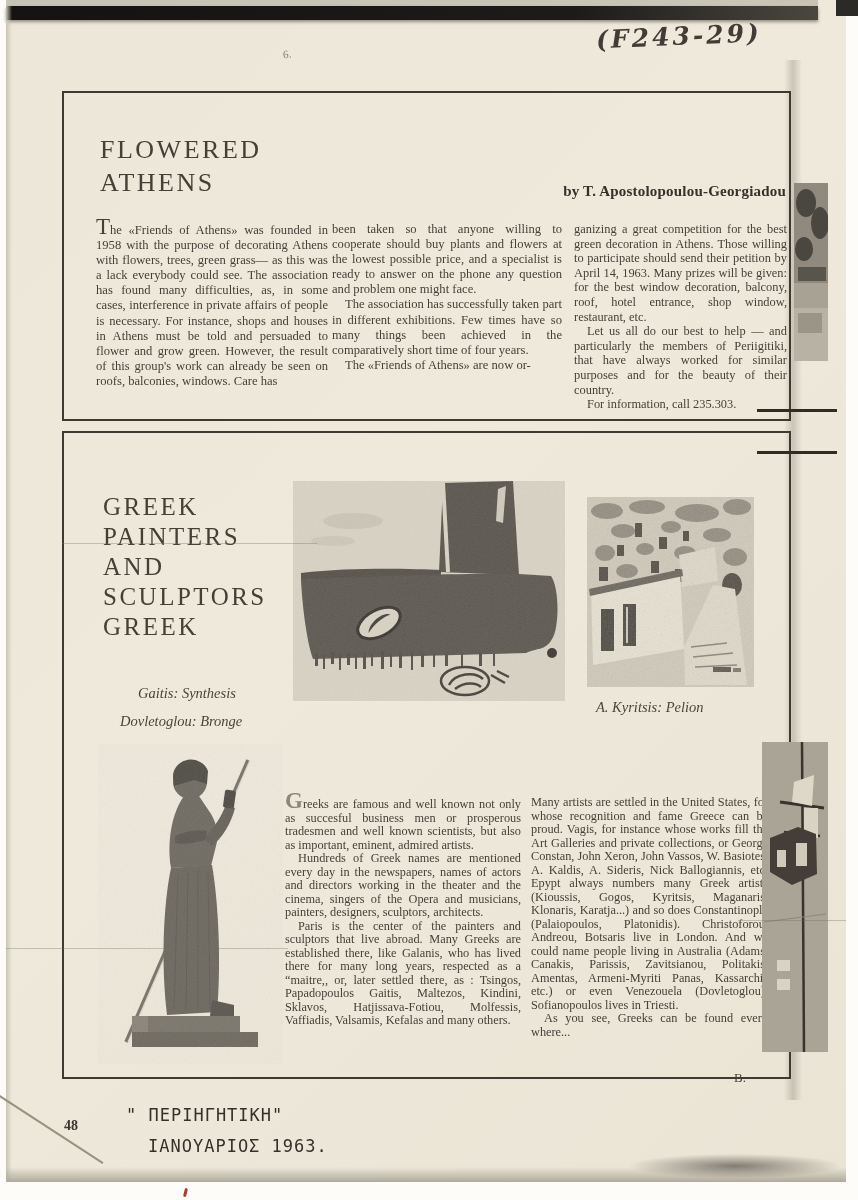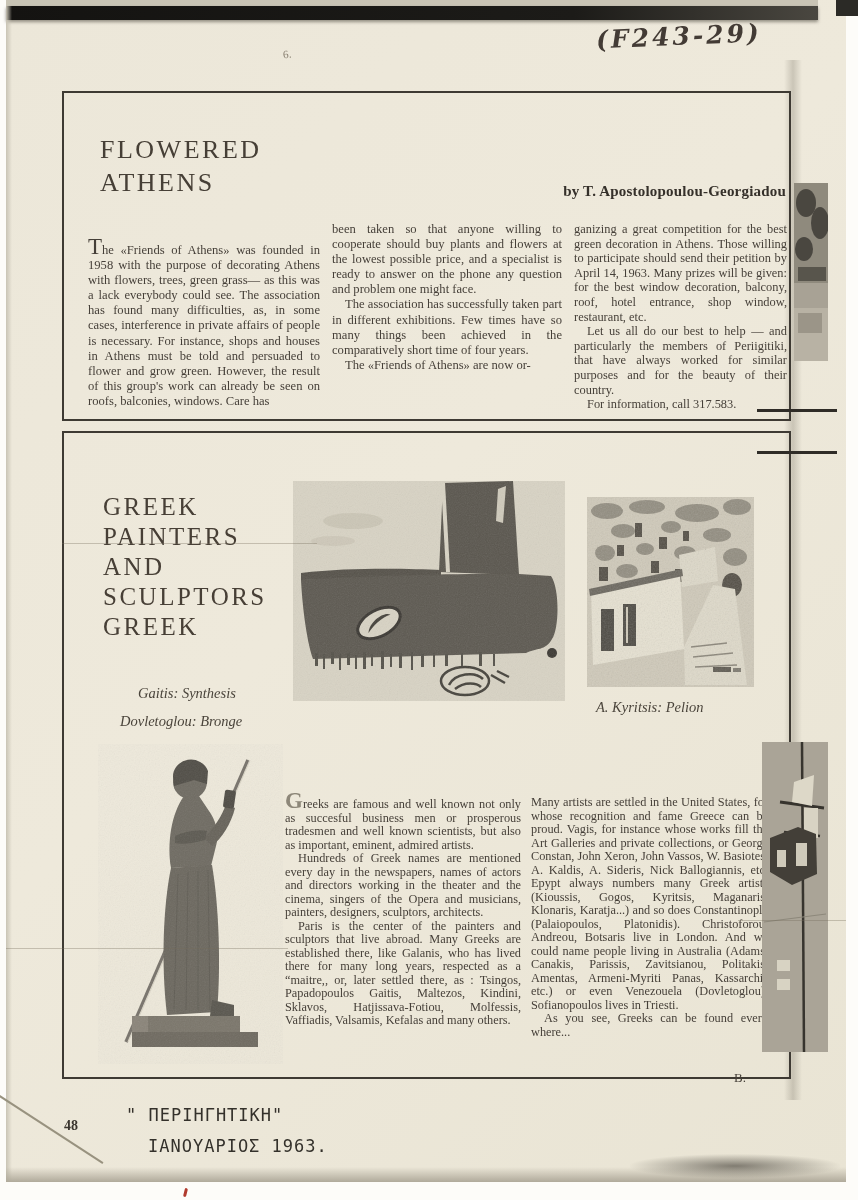--- a/index.html
+++ b/index.html
@@ -36,21 +36,21 @@
   .box1{left:62px;top:91px;width:725px;height:326px;}
   .box2{left:62px;top:431px;width:725px;height:644px;}
 
   .a1-title{position:absolute;left:100px;top:133px;font-size:26px;line-height:33px;
          letter-spacing:2.5px;color:#463f36;}
   .a1-byline{position:absolute;left:520px;top:183px;width:266px;text-align:right;
          font-weight:bold;font-size:15px;color:#35302a;letter-spacing:.2px;}
 
   .col{position:absolute;text-align:justify;color:#453f38;}
   .a1col{top:222px;font-size:12.6px;line-height:15.1px;}
-  .a1c1{left:88px;width:232px;margin-top:20px;}
+  .a1c1{left:96px;width:232px;}
   .a1c2{left:332px;width:230px;}
   .a1c3{left:574px;width:213px;font-size:12.4px;line-height:14.6px;}
   .a2col{top:764px;font-size:12.3px;line-height:13.5px;margin-top:32px;}
   .a2c1{left:285px;width:236px;}
   .a2c2{left:531px;width:237px;}
 
   .col p{margin:0;text-indent:13px;}
   .col p.dc{text-indent:0;}
   .col p.cont{text-indent:0;}
   .col p.dc::first-letter{font-size:23px;line-height:10px;}
@@ -119,21 +119,21 @@
       <p class="dc">The «Friends of Athens» was founded in 1958 with the purpose of decorating Athens with flowers, trees, green grass— as this was a lack everybody could see. The association has found many difficulties, as, in some cases, interference in private affairs of people is necessary. For instance, shops and houses in Athens must be told and persuaded to flower and grow green. However, the result of this group's work can already be seen on roofs, balconies, windows. Care has</p>
     </div>
   <div class="col a1col a1c2">
       <p class="cont">been taken so that anyone willing to cooperate should buy plants and flowers at the lowest possible price, and a specialist is ready to answer on the phone any question and problem one might face.</p>
       <p>The association has successfully taken part in different exhibitions. Few times have so many things been achieved in the comparatively short time of four years.</p>
       <p>The «Friends of Athens» are now or-</p>
     </div>
   <div class="col a1col a1c3">
       <p class="cont">ganizing a great competition for the best green decoration in Athens. Those willing to participate should send their petition by April 14, 1963. Many prizes will be given: for the best window decoration, balcony, roof, hotel entrance, shop window, restaurant, etc.</p>
       <p>Let us all do our best to help — and particularly the members of Periigitiki, that have always worked for similar purposes and for the beauty of their country.</p>
-      <p>For information, call 317.583.</p>
+      <p>For information, call 235.303.</p>
     </div>
 
   <div class="box box2"></div>
   <div class="a2-title">
       <div>GREEK</div>
       <div>PAINTERS</div>
       <div>AND</div>
       <div>SCULPTORS</div>
       <div>GREEK</div>
     </div>

